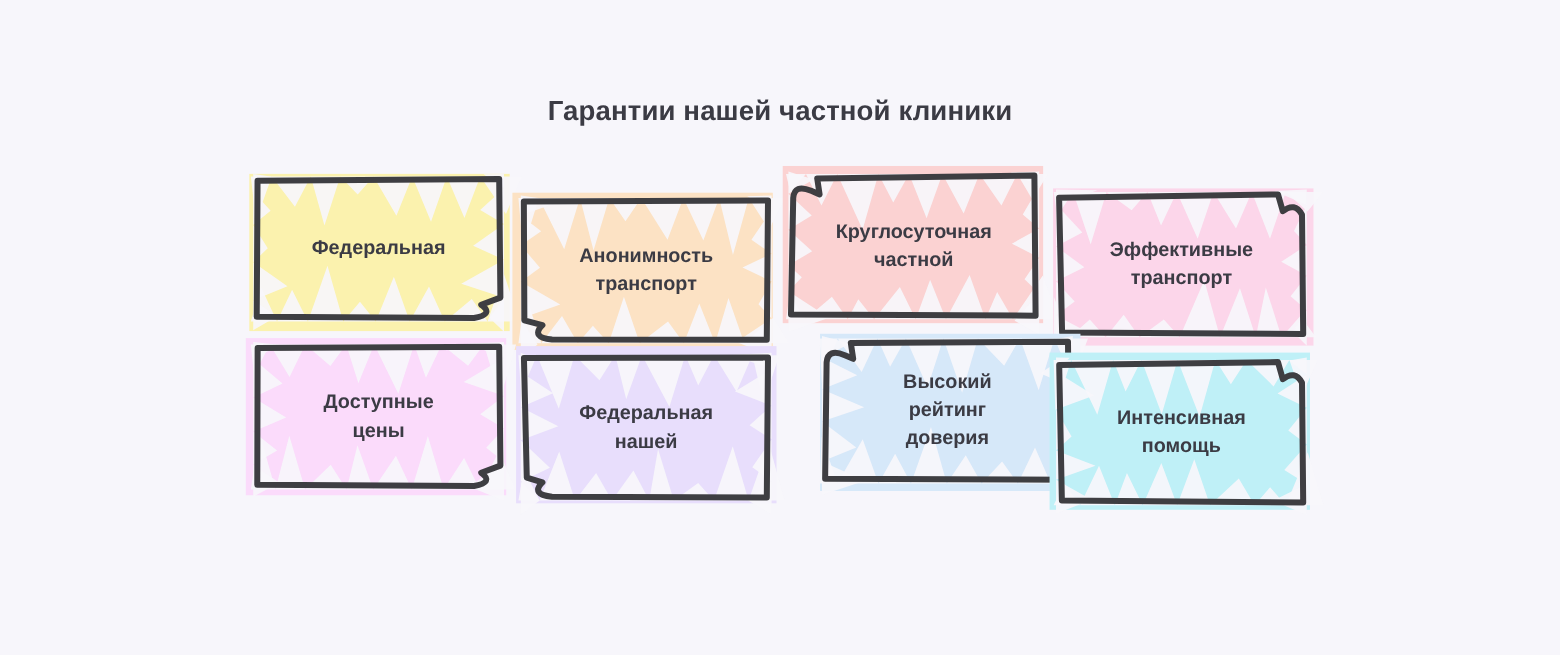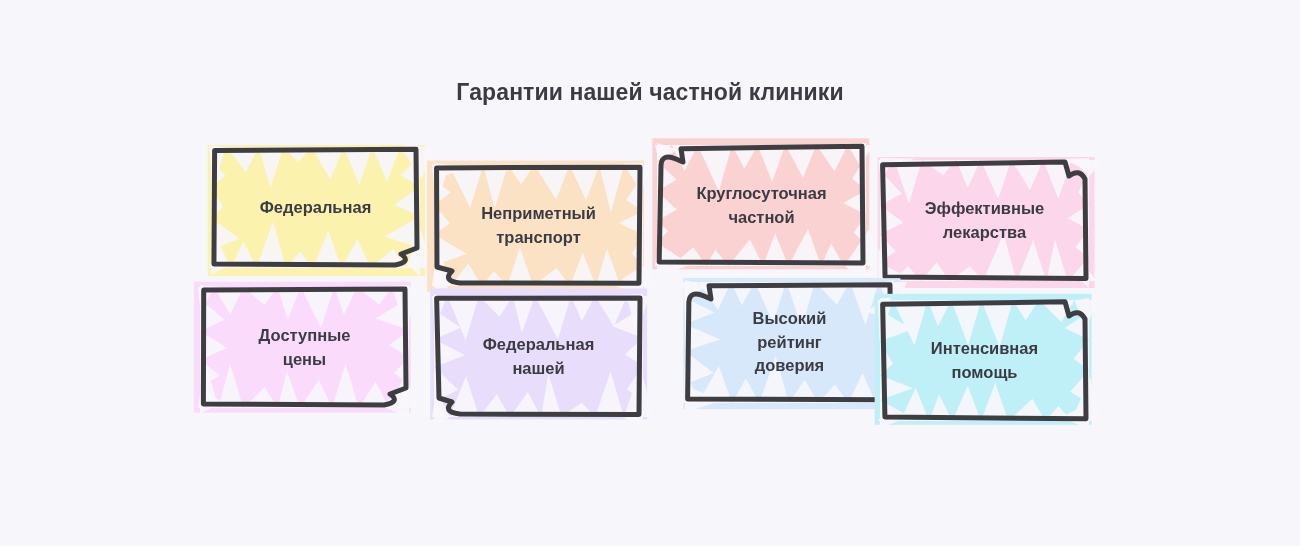--- a/index.html
+++ b/index.html
@@ -99,21 +99,21 @@
         <svg width="205" height="117" viewBox="0 0 205 117">
           <g>
             <rect x="-8.98644527234137" y="-6.4005361828021705" width="217" height="131" fill="#fce2c4"></rect>
             <polygon points="-4,-2 -0.12211824301630259,40.87355825910345 13.056453185555126,-2 34.16440406282033,40.770518380682915 47.34297549139176,-2 58.610816014531466,41.73099596099928 71.7893874431029,-2 85.23311150526362,17.353955989237875 98.41168293383505,-2 120.26617986349655,32.78165693068877 133.44475129206796,-2 150.1135319577796,33.37090393109247 163.29210338635102,-2 174.8002306471712,45.49030910106376 187.9788020757426,-2 204.93610565550625,24.331498333718628 218.11467708407767,-2 209,-2" fill="#f7f6fb" opacity="0.92"></polygon>
             <polygon points="-4,119 1.850071786902845,77.45396776637062 15.028643215474274,119 32.323947524917976,96.3532381397672 45.50251895348941,119 58.07487418276391,104.43258188618347 71.25344561133534,119 83.93426389699536,80.31756328279153 97.11283532556679,119 120.67315788207841,100.92465112870559 133.85172931064983,119 146.75395448825188,85.96647921251133 159.9325259168233,119 171.07166973009174,81.23539657471702 184.25024115866316,119 208.39493536390364,97.69924311200157 221.57350679247506,119 209,119" fill="#f7f6fb" opacity="0.92"></polygon>
             <polygon points="-2,-4 31.404238041955978,0.7965427450835705 -2,12.496542745083572 14.997307469602674,25.700632020831108 -2,37.40063202083111 13.970149895641953,56.147263903170824 -2,67.84726390317083 30.893755942117423,86.79394175857306 -2,98.49394175857306 11.95542110549286,120.15302162989974 -2,131.85302162989973 -2,121" fill="#f7f6fb" opacity="0.92"></polygon>
             <polygon points="207,-4 186.5396329970099,-3.5528037548065186 207,8.147196245193483 190.21067424630746,32.79566750302911 207,44.49566750302911 182.7423558649607,55.91167149692774 207,67.61167149692774 196.07502021966502,86.59358264133334 207,98.29358264133334 177.60119769209996,117.9558859616518 207,129.6558859616518 207,121" fill="#f7f6fb" opacity="0.92"></polygon>
           </g>
           <path d="M 0.538789005484432 0.8887035144027322 L 204 0.13666074816137552 L 203 116.1511828538496 L 24 116 Q 6 114 16 104 L 0.9591535535641014 100 Z" fill="none" stroke="#3e3e42" stroke-width="5" stroke-linejoin="round" stroke-linecap="round"></path>
         </svg>
-        <div class="card-label">Неприметный
+        <div class="card-label">Анонимность
 транспорт</div>
       </div>
       <div class="card" style="left: 659px; top: 147px; width: 205px; height: 117px;">
         <svg width="205" height="117" viewBox="0 0 205 117">
           <g>
             <rect x="-6.714612944517285" y="-8.69506479613483" width="217" height="131" fill="#fbd2d2"></rect>
             <polygon points="-4,-2 -0.5222974834032357,12.483201055787504 12.656273945168193,-2 25.539742453755544,24.230101257562637 38.718313882326974,-2 59.84262137307918,44.500080534256995 73.02119280165061,-2 85.37996497504147,21.678014719858766 98.5585364036129,-2 113.16576419830588,34.87231184821576 126.34433562687731,-2 144.04782507934473,30.848692823201418 157.22639650791615,-2 175.551888778074,24.241468426771462 188.7304602066454,-2 201.2527596601285,19.25544743053615 214.43133108869992,-2 209,-2" fill="#f7f6fb" opacity="0.92"></polygon>
             <polygon points="-4,119 -0.9821693343110383,98.37174879852682 12.19640209426039,119 34.2437858197705,100.30492418259382 47.42235724834193,119 56.24827536388433,102.38916666712612 69.42684679245576,119 90.90999961398276,92.23688053898513 104.0885710425542,119 116.0979032745984,86.22140443790704 129.2764747031698,119 149.01807256408833,82.08986154571176 162.19664399265974,119 171.9604431308939,96.3824978126213 185.13901455946532,119 209.957281651441,82.55474845506251 223.13585308001242,119 209,119" fill="#f7f6fb" opacity="0.92"></polygon>
             <polygon points="-2,-4 19.075516450218856,2.67156427167356 -2,14.371564271673561 17.477146670222282,32.682943949475884 -2,44.38294394947589 17.802966465242207,62.40739047341049 -2,74.10739047341049 9.232038976624608,84.02486910112202 -2,95.72486910112202 31.91489007230848,117.8662564214319 -2,129.5662564214319 -2,121" fill="#f7f6fb" opacity="0.92"></polygon>
             <polygon points="207,-4 183.1806168667972,-3.219884132966399 207,8.480115867033602 193.27347329910845,31.66463436000049 207,43.364634360000494 184.21631431020796,56.03679040260613 207,67.73679040260613 194.7722550081089,85.76863642595708 207,97.46863642595709 186.45102257281542,120.19089070893824 207,131.89089070893823 207,121" fill="#f7f6fb" opacity="0.92"></polygon>
@@ -128,23 +128,23 @@
           <g>
             <rect x="-4.442780616693199" y="-4.9895934094674885" width="217" height="131" fill="#fcd6ea"></rect>
             <polygon points="-4,-2 -0.9224767237901688,18.09284385247156 12.25609470478126,-2 26.915080844690756,41.68968413444236 40.09365227326219,-2 61.0744267316269,13.26916510751471 74.25299816019833,-2 85.52681844481933,26.002073450479656 98.70538987339076,-2 116.06534853311521,36.96296676574275 129.24391996168663,-2 147.98211820090987,28.326481715310365 161.16068962948128,-2 176.30354690897678,36.992627752479166 189.4821183375482,-2 207.56941366475075,14.179396527353674 220.74798509332217,-2 209,-2" fill="#f7f6fb" opacity="0.92"></polygon>
             <polygon points="-4,119 -3.8144104555249214,85.28952983068302 9.364160973046507,119 26.163624114623026,104.25661022542045 39.34219554319446,119 54.42167654500476,100.34575144806877 67.60024797357619,119 87.88573533097016,104.15619779517874 101.0643067595416,119 121.52264866711837,71.51815774710849 134.7012200956898,119 151.28219063992478,78.21324387891218 164.4607620684962,119 172.84921653169607,77.52959905052558 186.0277879602675,119 201.51962793897837,101.41025379812345 214.6981993675498,119 209,119" fill="#f7f6fb" opacity="0.92"></polygon>
             <polygon points="-2,-4 32.746794858481735,-3.45341420173645 -2,8.24658579826355 19.95698587084189,31.66525587812066 -2,43.365255878120664 21.63578303484246,60.66751704365015 -2,72.36751704365015 13.570322011131793,89.25579644367099 -2,100.95579644367099 25.8743590391241,115.57949121296406 -2,127.27949121296406 -2,121" fill="#f7f6fb" opacity="0.92"></polygon>
             <polygon points="207,-4 179.82160073658451,-2.88696451112628 207,8.813035488873721 196.33627235190943,30.533601216971874 207,42.23360121697188 185.69027275545523,56.16190930828452 207,67.86190930828452 193.4694897965528,84.94369021058083 207,96.64369021058083 195.30084745353088,114.42589545622468 207,126.12589545622468 207,121" fill="#f7f6fb" opacity="0.92"></polygon>
           </g>
           <path d="M 0.5794766684994102 2.7209835209418087 L 183 0.014545204583555462 L 187 14 Q 197 6 203 17 L 204 116.37600898290984 L 3.0716275472193955 115 Z" fill="none" stroke="#3e3e42" stroke-width="5" stroke-linejoin="round" stroke-linecap="round"></path>
         </svg>
         <div class="card-label">Эффективные
-лекарства</div>
-      </div>
-      <div class="card" style="left: 202px; top: 289px; width: 205px; height: 117px;">
+транспорт</div>
+      </div>
+      <div class="card" style="left: 213px; top: 289px; width: 205px; height: 117px;">
         <svg width="205" height="117" viewBox="0 0 205 117">
           <g>
             <rect x="-8.170948288869113" y="-7.2841220228001475" width="217" height="131" fill="#fbdbfb"></rect>
             <polygon points="-4,-2 -1.3226559641771019,23.702486649155617 11.855915464394327,-2 28.29041923562597,25.14926701132208 41.4689906641974,-2 62.30623209017462,16.038249680772424 75.48480351874605,-2 85.67367191459718,30.326132181100547 98.85224334316861,-2 118.96493286792455,39.05362168326974 132.14350429649596,-2 141.916411322475,25.804270607419312 155.09498275104642,-2 177.05520503987958,15.74378707818687 190.233776468451,-2 203.886067669373,43.1033456241712 217.06463909794442,-2 209,-2" fill="#f7f6fb" opacity="0.92"></polygon>
             <polygon points="-4,119 3.3533484232611954,72.20731086283922 16.531919851832626,119 28.08346240947555,74.20829626824707 41.26203383804698,119 62.59507772612518,98.30233622901142 75.77364915469661,119 84.86147104795756,82.07551505137235 98.040042476529,119 116.94739405963836,90.81491105630994 130.12596548820977,119 143.54630871576123,74.3366262121126 156.72488014433264,119 173.73798993249824,92.67670028842986 186.91656136106965,119 203.08197422651574,86.26575914118439 216.26054565508716,119 209,119" fill="#f7f6fb" opacity="0.92"></polygon>
             <polygon points="-2,-4 20.418073266744614,-1.5783926751464605 -2,10.12160732485354 22.4368250714615,30.647567806765437 -2,42.34756780676544 25.468599604442716,58.92764361388981 -2,70.62764361388982 17.90860504563898,86.48672378621995 -2,98.18672378621996 19.833828005939722,113.29272600449622 -2,124.99272600449622 -2,121" fill="#f7f6fb" opacity="0.92"></polygon>
             <polygon points="207,-4 176.46258460637182,-2.5540448892861605 207,9.14595511071384 173.3990714047104,29.402568073943257 207,41.10256807394326 187.1642312007025,56.28702821396291 207,67.98702821396292 192.1667245849967,84.11874399520457 207,95.81874399520457 178.15067233424634,116.66090020351112 207,128.3609002035111 207,121" fill="#f7f6fb" opacity="0.92"></polygon>
           </g>
           <path d="M 1.6998205000068993 1.037123524211347 L 203 -0.04651256720535458 L 204 99 L 188 105 Q 199 113 182 116 L 1.3884220474399624 115 Z" fill="none" stroke="#3e3e42" stroke-width="5" stroke-linejoin="round" stroke-linecap="round"></path>
         </svg>

